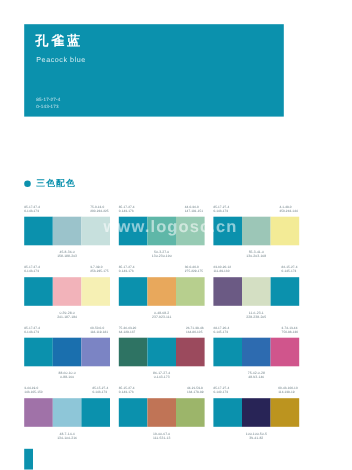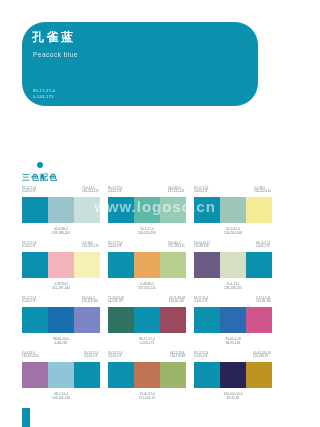--- a/index.html
+++ b/index.html
@@ -40,21 +40,21 @@
     color:#cfe8ef;
     font-size:4.2px;
     line-height:5.4px;
     letter-spacing:.15px;
   }
   .banner-codes div{white-space:nowrap;}
 
   
   .section{
     position:absolute;left:22px;top:162px;
-    display:flex;align-items:center;gap:5px;flex-direction:column;
+    display:flex;align-items:center;gap:5px;
   }
   .dot{
     width:6px;height:6px;border-radius:50%;
     display:block;
   }
   .section-title{
     font-size:8px;font-weight:bold;
     letter-spacing:1px;
     line-height:9px;
   }
@@ -133,21 +133,21 @@
     font-weight:bold;
     color:rgba(255,255,255,.55);
     letter-spacing:1px;
     pointer-events:none;
     white-space:nowrap;
   }
 </style>
 </head>
 <body>
 
-<div class="banner" style="background: rgb(11, 145, 173); border-radius: 23px;">
+<div class="banner" style="background: rgb(11, 145, 173);">
   <p class="banner-cn">孔雀蓝</p>
   <p class="banner-en">Peacock blue</p>
   <div class="banner-codes">
     <div>85-17-27-4</div>
     <div>0-143-173</div>
   </div>
 </div>
 
 <div class="section">
   <span class="dot" style="background: rgb(11, 145, 173);"></span>

